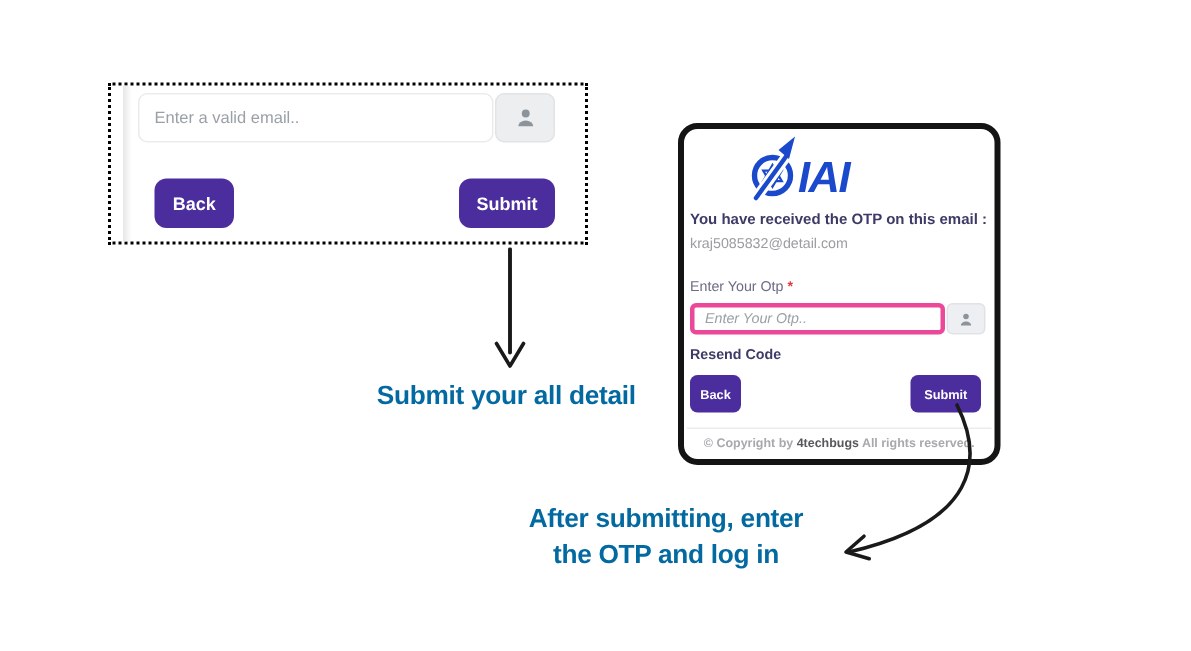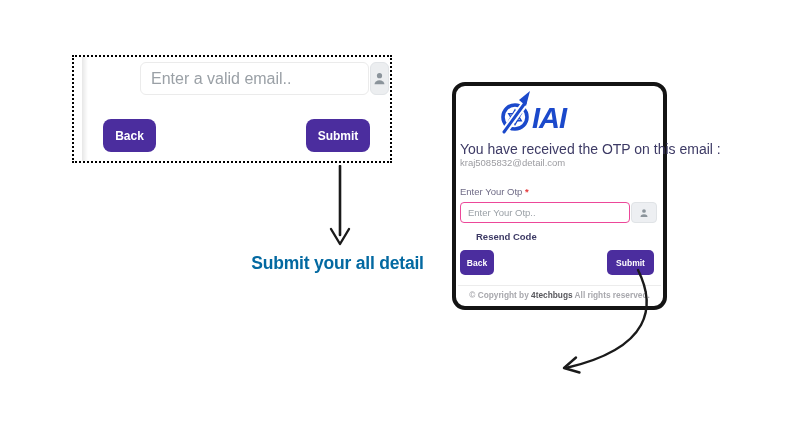--- a/index.html
+++ b/index.html
@@ -17,21 +17,21 @@
   .card-edge{
     position:absolute; left:8px; top:0; width:6px; height:100%;
     background:linear-gradient(to right,#e7e7e7,rgba(255,255,255,0));
   }
   .email-row{
     position:absolute; left:18px; top:5px; width:278px; height:33px; display:flex;
   }
   .text-input{
     flex:1; height:100%; border:1px solid #ebebeb; border-radius:6px;
     padding:0 10px; font-family:"Liberation Sans",sans-serif;
-    font-size:16px; color:#444; background:#fff; outline:none;margin-left:48px;
+    font-size:11px; color:#444; background:#fff; outline:none;
   }
   .text-input::placeholder{ color:#9aa0a6; }
   .addon{
     width:40px; height:100%; margin-left:1px; background:#eceef0;
     border:1px solid #e1e4e7; border-radius:6px;
     display:flex; align-items:center; justify-content:center;
   }
   .btn{
     position:absolute; border:none; border-radius:8px; background:#4b2d9e;
     color:#fff; font-family:"Liberation Sans",sans-serif; font-weight:bold;
@@ -50,40 +50,40 @@
   .note1{ left:240px; top:252px; width:195px; }
   .note2{ left:338px; top:334px; width:212px; }
 
   
   .otp-panel{
     position:absolute; left:452px; top:82px; width:215px; height:228px;
     border:4px solid #141414; border-radius:13px; background:#ffffff;
   }
   .logo{ position:absolute; left:40px; top:1px; }
   .otp-heading{
-    position:absolute; left:4px; top:55px; font-size:14px; font-weight:normal;
+    position:absolute; left:4px; top:55px; font-size:10px; font-weight:bold;
     color:#3d3a65; white-space:nowrap;
   }
   .otp-email{ position:absolute; left:4px; top:71px; font-size:9.5px; color:#9c9ca1; }
   .otp-label{ position:absolute; left:4px; top:100px; font-size:9.5px; color:#6f6b86; }
   .otp-label .req{ color:#e5383b; font-weight:bold; }
   .otp-input-row{ position:absolute; left:4px; top:116px; width:197px; height:21px; display:flex; }
   .otp-input{
-    flex:1; height:100%; border:1px solid #ec4899; border-radius:4px;
+    flex:1; height:100%; border:3px solid #ec4899; border-radius:4px;
     padding:0 7px; font-family:"Liberation Sans",sans-serif; font-size:9.5px;
-    color:#555; outline:none;
+    color:#555; outline:none;font-style:italic;
   }
   .otp-input::placeholder{ color:#9aa0a6; }
   .addon-sm{
     width:26px; height:100%; margin-left:1px; background:#edeff2;
     border:1px solid #e0e3e6; border-radius:4px;
     display:flex; align-items:center; justify-content:center;
   }
   .resend{
-    position:absolute; left:20px; top:145px; font-size:9.5px; font-weight:bold;
+    position:absolute; left:4px; top:145px; font-size:9.5px; font-weight:bold;
     color:#3d3a65; cursor:pointer;
   }
   .btn-sm{
     position:absolute; border:none; border-radius:5px; background:#4b2d9e;
     color:#fff; font-family:"Liberation Sans",sans-serif; font-weight:bold;
     font-size:8.5px; cursor:pointer;
   }
   .btn-back-sm{ left:4px; top:164px; width:34px; height:25px; }
   .btn-submit-sm{ left:151px; top:164px; width:47px; height:25px; }
   .panel-footer{
@@ -158,14 +158,18 @@
     <div class="panel-footer">
       <span>© Copyright by </span><b>4techbugs</b><span> All rights reserved.</span>
     </div>
   </div>
 
   <svg class="curved-arrow" width="112" height="118" viewBox="0 0 112 118">
     <path d="M86 6 C 104 42, 100 84, 14 104" stroke="#1a1a1a" stroke-width="2.4" fill="none" stroke-linecap="round"></path>
     <path d="M27.5 108.5 L12 104 L24 93.5" stroke="#1a1a1a" stroke-width="2.4" fill="none" stroke-linecap="round" stroke-linejoin="round"></path>
   </svg>
 
+  <div class="note note2">
+    <div>After submitting, enter</div>
+    <div>the OTP and log in</div>
+  </div>
 
 </div>
 
 </body></html>

